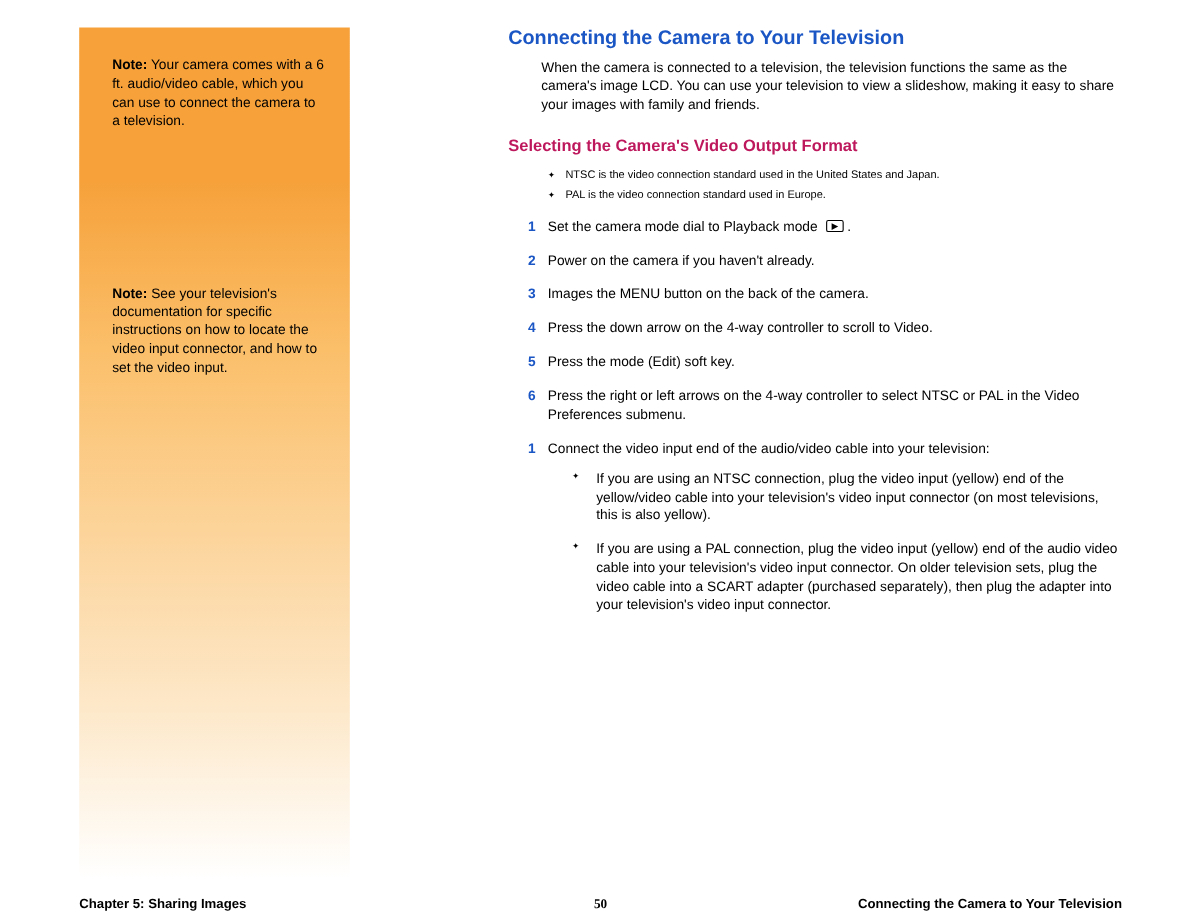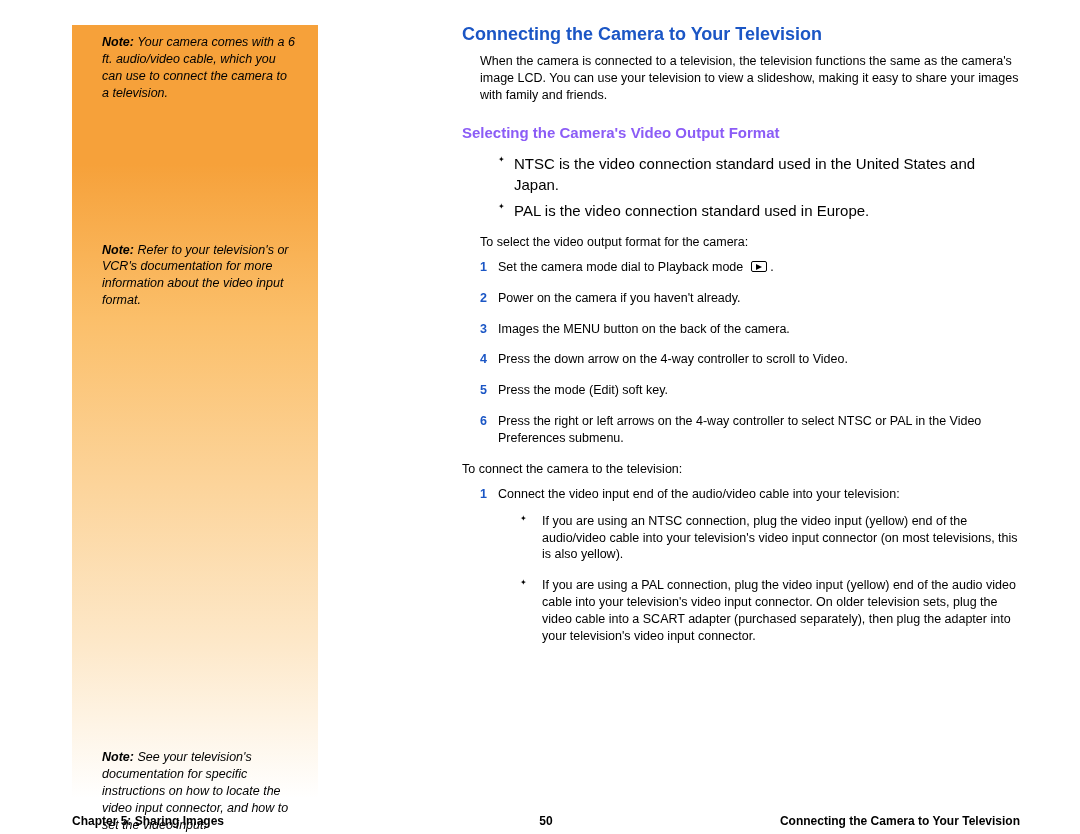--- a/index.html
+++ b/index.html
@@ -14,22 +14,21 @@
   }
   .page {
     display: flex;
     position: relative;
     width: 1080px;
     height: 834px;
   }
   .sidebar {
     width: 340px;
     position: relative;
-    padding: 12px 24px 30px 0;
-    font-style: italic;
+    padding: 29px 24px 30px 0;
   }
   .sidebar-bg {
     position: absolute;
     top: 25px;
     left: 72px;
     right: 22px;
     bottom: 36px;
     background: linear-gradient(to bottom, #f6a13a 0%, #f6a13a 18%, #fbbf6a 38%, #fde8c9 80%, #fff 100%);
     z-index: 0;
   }
@@ -51,40 +50,41 @@
     padding: 24px 60px 30px 122px;
     position: relative;
   }
   h1.title {
     color: #1b56c5;
     font-weight: bold;
     font-size: 18px;
     margin-bottom: 8px;
   }
   h2.subtitle {
-    color: #8b5cf6;
+    color: #be185d;
     font-weight: bold;
     font-size: 15px;
     margin: 20px 0 6px 0;
   }
   .body-text {
     font-size: 12.5px;
     line-height: 1.35;
     margin-bottom: 8px;
     padding-left: 18px;
+    margin-left: 12px;
   }
   .bullets {
     list-style: none;
     padding-left: 36px;
     margin: 12px 0 12px 0;
   }
   .bullets li {
     position: relative;
     padding-left: 16px;
-    font-size: 15px;
+    font-size: 10px;
     line-height: 1.45;
     margin-bottom: 4px;
   }
   .bullets li::before {
     content: "✦";
     position: absolute;
     left: 0;
     top: 1px;
     font-size: 8px;
     color: #000;
@@ -156,57 +156,53 @@
     display: flex;
     justify-content: space-between;
     font-size: 12px;
     font-weight: bold;
     padding-top: 6px;
   }
   .footer .center {
     position: absolute;
     left: 0; right: 0;
     text-align: center;
+    font-family: Liberation Serif, serif;
   }
   .footer .left, .footer .right { position: relative; z-index: 1; }
 </style>
 </head>
 <body>
 
 <div class="page">
   <div class="sidebar">
     <div class="sidebar-bg"></div>
     <div class="sidebar-content">
       <div class="note nb1">
         <span class="label">Note:</span>
         <span>Your camera comes with a 6 ft. audio/video cable, which you can use to connect the camera to a television.</span>
       </div>
-      <div class="note nb2">
-        <span class="label">Note:</span>
-        <span>Refer to your television's or VCR's documentation for more information about the video input format.</span>
-      </div>
       <div class="note nb3">
         <span class="label">Note:</span>
         <span>See your television's documentation for specific instructions on how to locate the video input connector, and how to set the video input.</span>
       </div>
     </div>
   </div>
 
   <div class="main">
     <h1 class="title">Connecting the Camera to Your Television</h1>
     <p class="body-text">When the camera is connected to a television, the television functions the same as the camera's image LCD. You can use your television to view a slideshow, making it easy to share your images with family and friends.</p>
 
     <h2 class="subtitle">Selecting the Camera's Video Output Format</h2>
 
     <ul class="bullets">
       <li>NTSC is the video connection standard used in the United States and Japan.</li>
       <li>PAL is the video connection standard used in Europe.</li>
     </ul>
 
-    <p class="body-text">To select the video output format for the camera:</p>
 
     <ol class="num-list">
       <li>
         <span class="num">1</span>
         <span class="txt">
           <span>Set the camera mode dial to Playback mode</span>
           <span class="playback-icon"></span> .
         </span>
       </li>
       <li>
@@ -224,29 +220,28 @@
       <li>
           <span class="num">5</span>
           <span class="txt">Press the mode (Edit) soft key.</span>
         </li>
       <li>
           <span class="num">6</span>
           <span class="txt">Press the right or left arrows on the 4-way controller to select NTSC or PAL in the Video Preferences submenu.</span>
         </li>
     </ol>
 
-    <p class="body-text" style="padding-left:0">To connect the camera to the television:</p>
 
     <ol class="num-list">
       <li>
         <span class="num">1</span>
         <span class="txt">
           <span>Connect the video input end of the audio/video cable into your television:</span>
           <ul class="sub-bullets">
-            <li>If you are using an NTSC connection, plug the video input (yellow) end of the audio/video cable into your television's video input connector (on most televisions, this is also yellow).</li>
+            <li>If you are using an NTSC connection, plug the video input (yellow) end of the yellow/video cable into your television's video input connector (on most televisions, this is also yellow).</li>
             <li>If you are using a PAL connection, plug the video input (yellow) end of the audio video cable into your television's video input connector. On older television sets, plug the video cable into a SCART adapter (purchased separately), then plug the adapter into your television's video input connector.</li>
           </ul>
         </span>
       </li>
     </ol>
   </div>
 
   <div class="footer">
     <span class="left">Chapter 5: Sharing Images</span>
     <span class="center">50</span>

